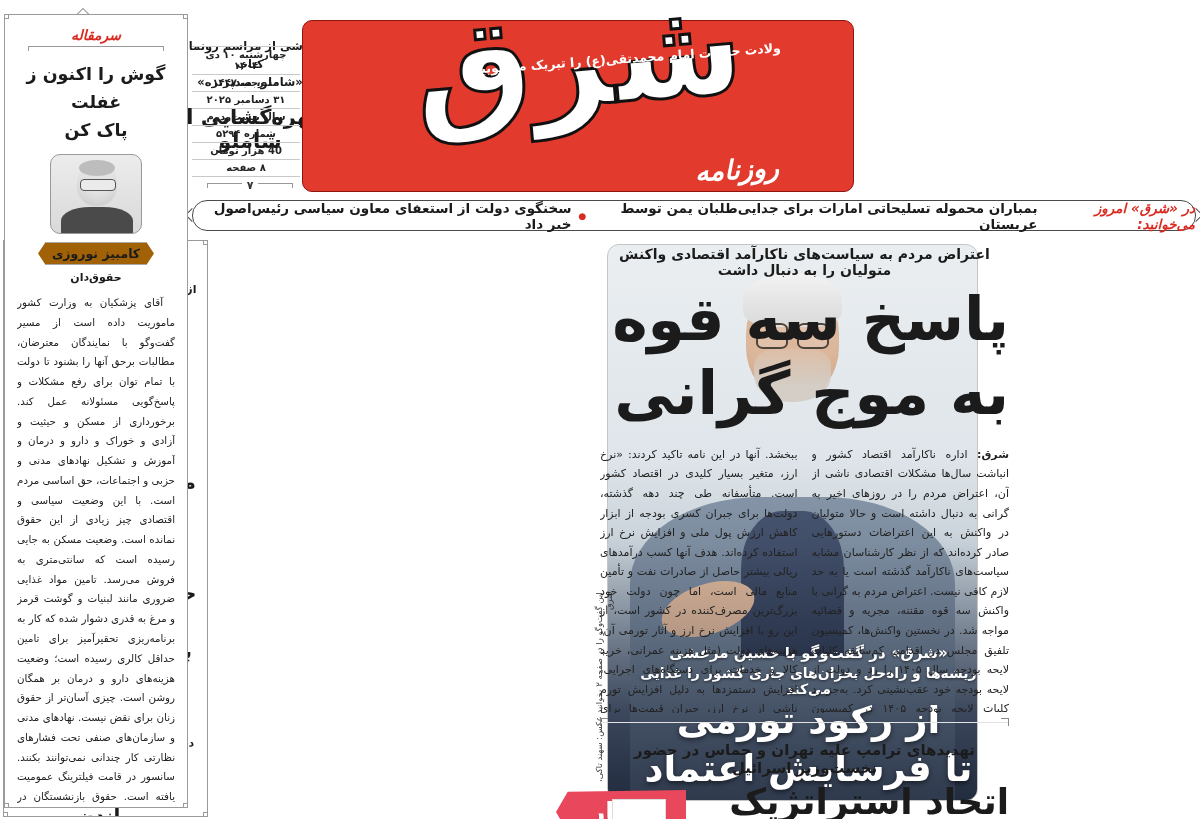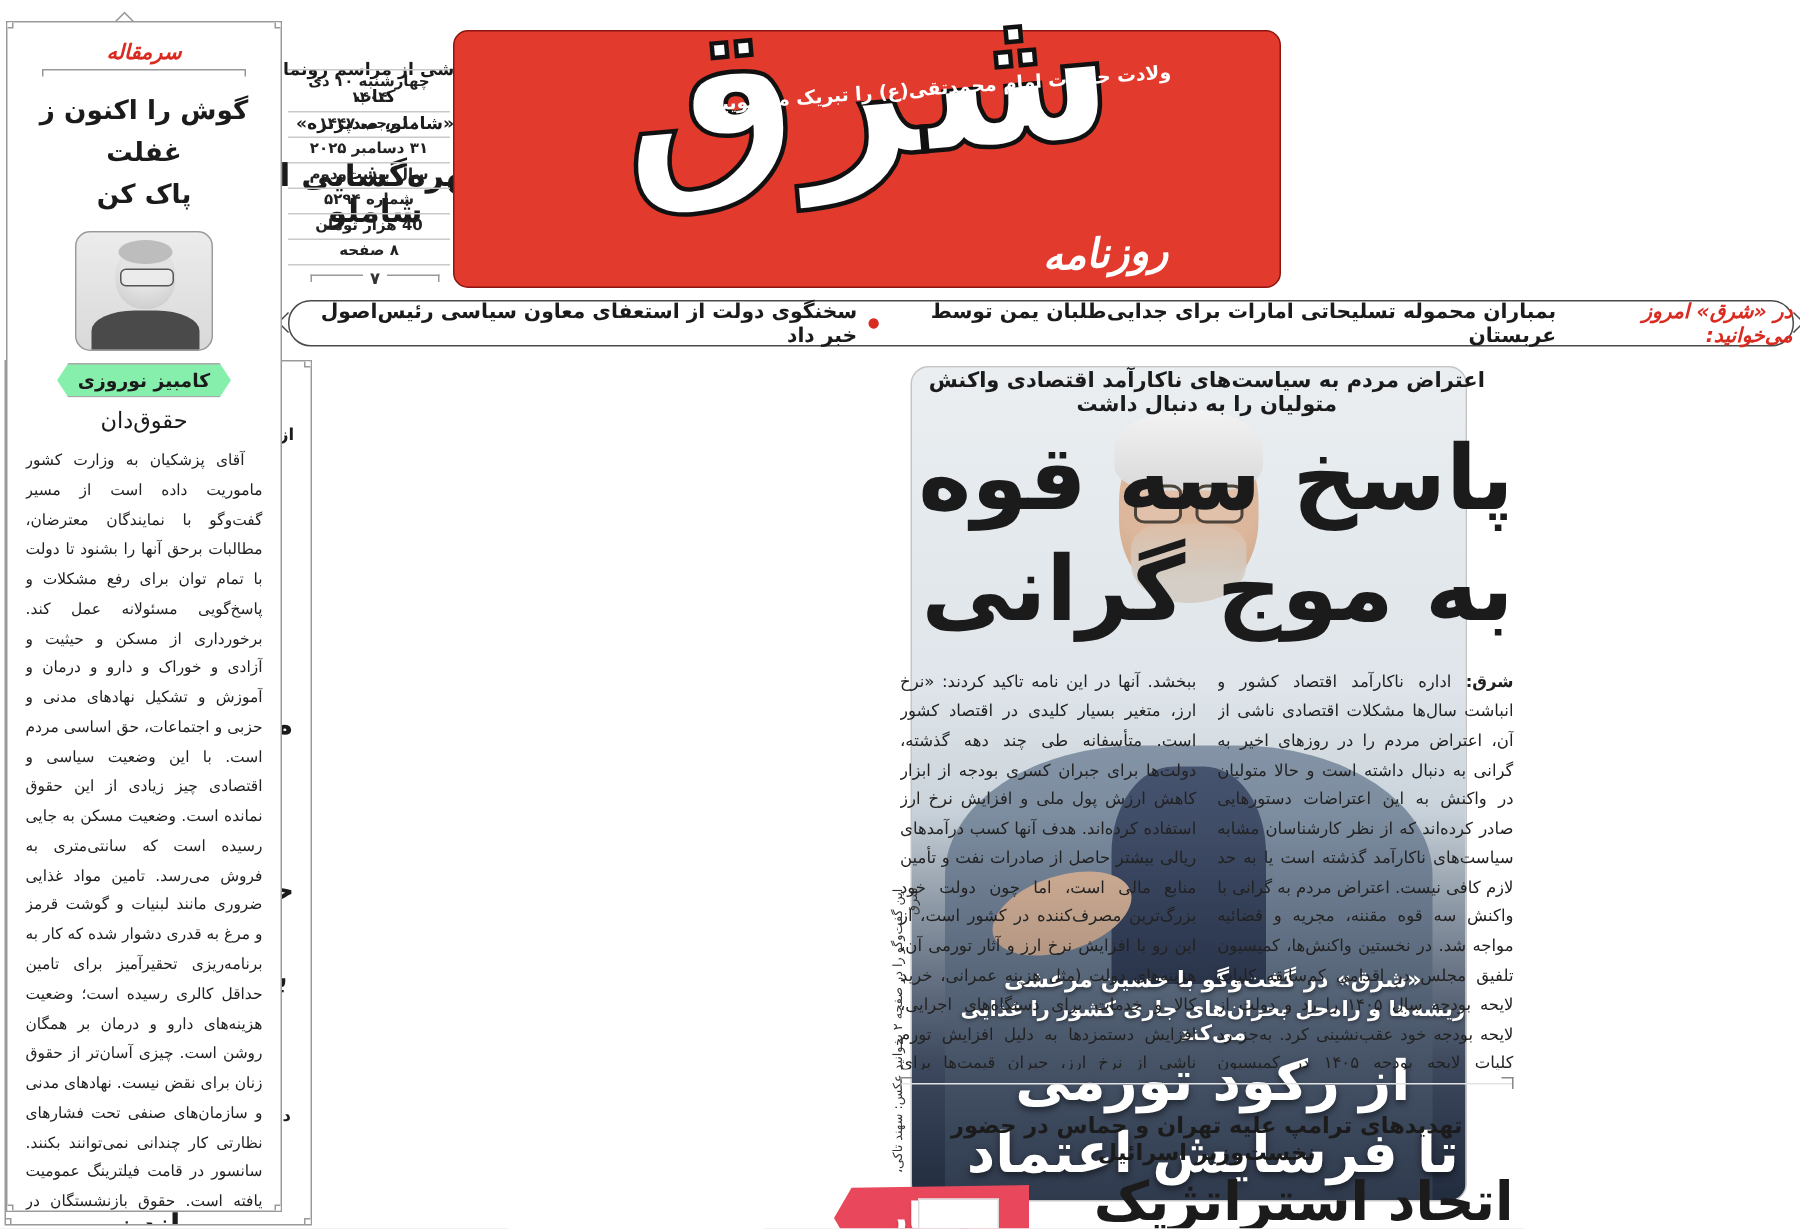--- a/index.html
+++ b/index.html
@@ -110,23 +110,23 @@
   .ed-title { font-size:14px; font-weight:bold; letter-spacing:2px; }
   .ed-head { font-size:17.5px; font-weight:bold; line-height:1.6; margin-top:9px; }
   .ed-photo { width:92px; height:80px; margin:10px auto 0; border:1px solid #999; border-radius:10px; position:relative; overflow:hidden;
     background:linear-gradient(180deg,#ececec,#d9d9d9); }
   .ed-photo .head { position:absolute; top:9px; left:26px; width:40px; height:42px; border-radius:46%;
     background:radial-gradient(circle at 50% 30%, #e3e3e3 0 45%, #c6c6c6 100%); }
   .ed-photo .head::before { content:""; position:absolute; top:-4px; left:2px; width:36px; height:16px; border-radius:50%; background:#bdbdbd; }
   .ed-photo .head::after { content:""; position:absolute; top:15px; left:3px; width:34px; height:10px;
     border:1.5px solid #555; border-radius:4px; background:rgba(255,255,255,.3); }
   .ed-photo .suit { position:absolute; bottom:-8px; left:10px; width:72px; height:34px; border-radius:40% 40% 0 0; background:#4a4a4a; }
-  .ed-name { width:126px; margin:8px auto 0; background:#86efac; border:1px solid #aaa; font-size:12.5px; font-weight:bold; padding:3px 0;
+  .ed-name { width:126px; margin:8px auto 0; background:#a16207; border:1px solid #aaa; font-size:12.5px; font-weight:bold; padding:3px 0;
     clip-path:polygon(4% 50%, 10% 0, 90% 0, 96% 50%, 90% 100%, 10% 100%); }
-  .ed-role { font-size:15px; font-weight:normal; margin-top:6px; }
+  .ed-role { font-size:11px; font-weight:bold; margin-top:6px; }
   .ed-body { margin-top:9px; font-size:10.3px; line-height:1.92; text-align:justify; color:#222; height:552px; overflow:hidden; text-indent:12px; }
 </style>
 </head>
 <body>
 
 <div class="page">
 
   <div class="shamlou-frame">
     <div class="shamlou-photo">
       <div class="sh-coat"></div>

